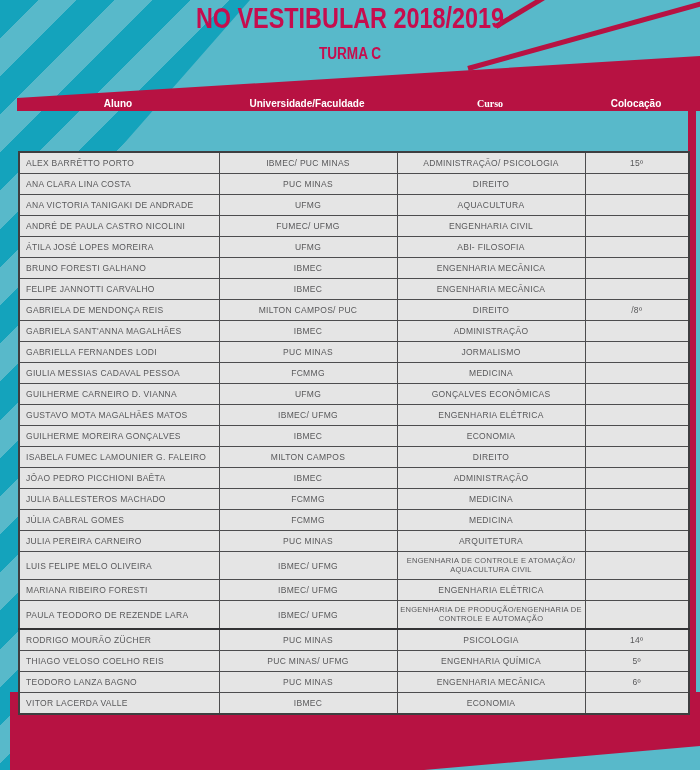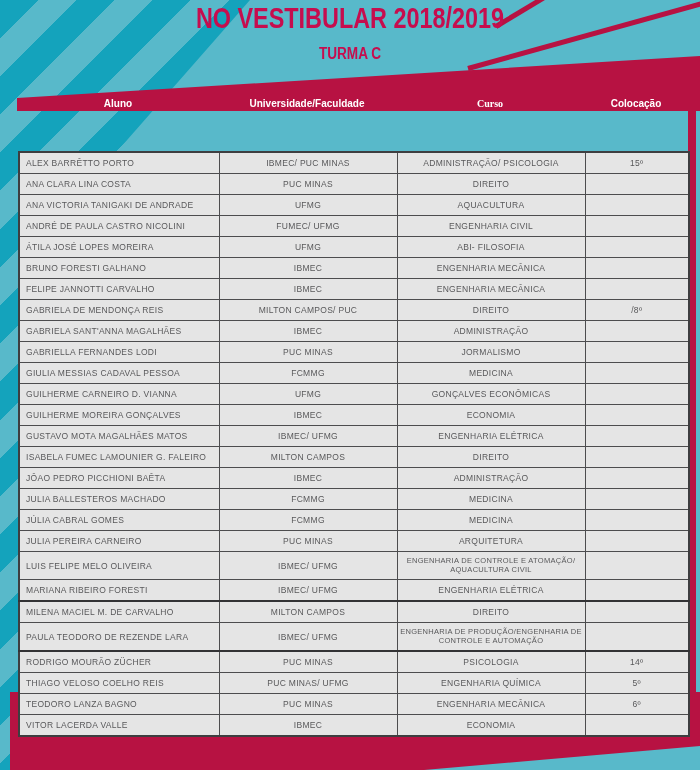--- a/index.html
+++ b/index.html
@@ -183,29 +183,29 @@
         <td class="col-curso">MEDICINA</td>
         <td class="col-coloc"></td>
       </tr>
       <tr>
         <td class="col-aluno">GUILHERME CARNEIRO D. VIANNA</td>
         <td class="col-univ">UFMG</td>
         <td class="col-curso">GONÇALVES ECONÔMICAS</td>
         <td class="col-coloc"></td>
       </tr>
       <tr>
+        <td class="col-aluno">GUSTAVO MOTA MAGALHÃES MATOS</td>
+        <td class="col-univ">IBMEC/ UFMG</td>
+        <td class="col-curso">ENGENHARIA ELÉTRICA</td>
+        <td class="col-coloc"></td>
+      </tr>
+      <tr>
         <td class="col-aluno">GUILHERME MOREIRA GONÇALVES</td>
         <td class="col-univ">IBMEC</td>
         <td class="col-curso">ECONOMIA</td>
-        <td class="col-coloc"></td>
-      </tr>
-      <tr>
-        <td class="col-aluno">GUSTAVO MOTA MAGALHÃES MATOS</td>
-        <td class="col-univ">IBMEC/ UFMG</td>
-        <td class="col-curso">ENGENHARIA ELÉTRICA</td>
         <td class="col-coloc"></td>
       </tr>
       <tr>
         <td class="col-aluno">ISABELA FUMEC LAMOUNIER G. FALEIRO</td>
         <td class="col-univ">MILTON CAMPOS</td>
         <td class="col-curso">DIREITO</td>
         <td class="col-coloc"></td>
       </tr>
       <tr>
         <td class="col-aluno">JÔAO PEDRO PICCHIONI BAÊTA</td>
@@ -234,26 +234,20 @@
       <tr class="tall">
         <td class="col-aluno">LUIS FELIPE MELO OLIVEIRA</td>
         <td class="col-univ">IBMEC/ UFMG</td>
         <td class="col-curso">ENGENHARIA DE CONTROLE E ATOMAÇÃO/ AQUACULTURA CIVIL</td>
         <td class="col-coloc"></td>
       </tr>
       <tr>
         <td class="col-aluno">MARIANA RIBEIRO FORESTI</td>
         <td class="col-univ">IBMEC/ UFMG</td>
         <td class="col-curso">ENGENHARIA ELÉTRICA</td>
-        <td class="col-coloc"></td>
-      </tr>
-      <tr class="sep">
-        <td class="col-aluno">MILENA MACIEL M. DE CARVALHO</td>
-        <td class="col-univ">MILTON CAMPOS</td>
-        <td class="col-curso">DIREITO</td>
         <td class="col-coloc"></td>
       </tr>
       <tr class="tall">
         <td class="col-aluno">PAULA TEODORO DE REZENDE LARA</td>
         <td class="col-univ">IBMEC/ UFMG</td>
         <td class="col-curso">ENGENHARIA DE PRODUÇÃO/ENGENHARIA DE CONTROLE E AUTOMAÇÃO</td>
         <td class="col-coloc"></td>
       </tr>
       <tr class="sep">
         <td class="col-aluno">RODRIGO MOURÃO ZÜCHER</td>

